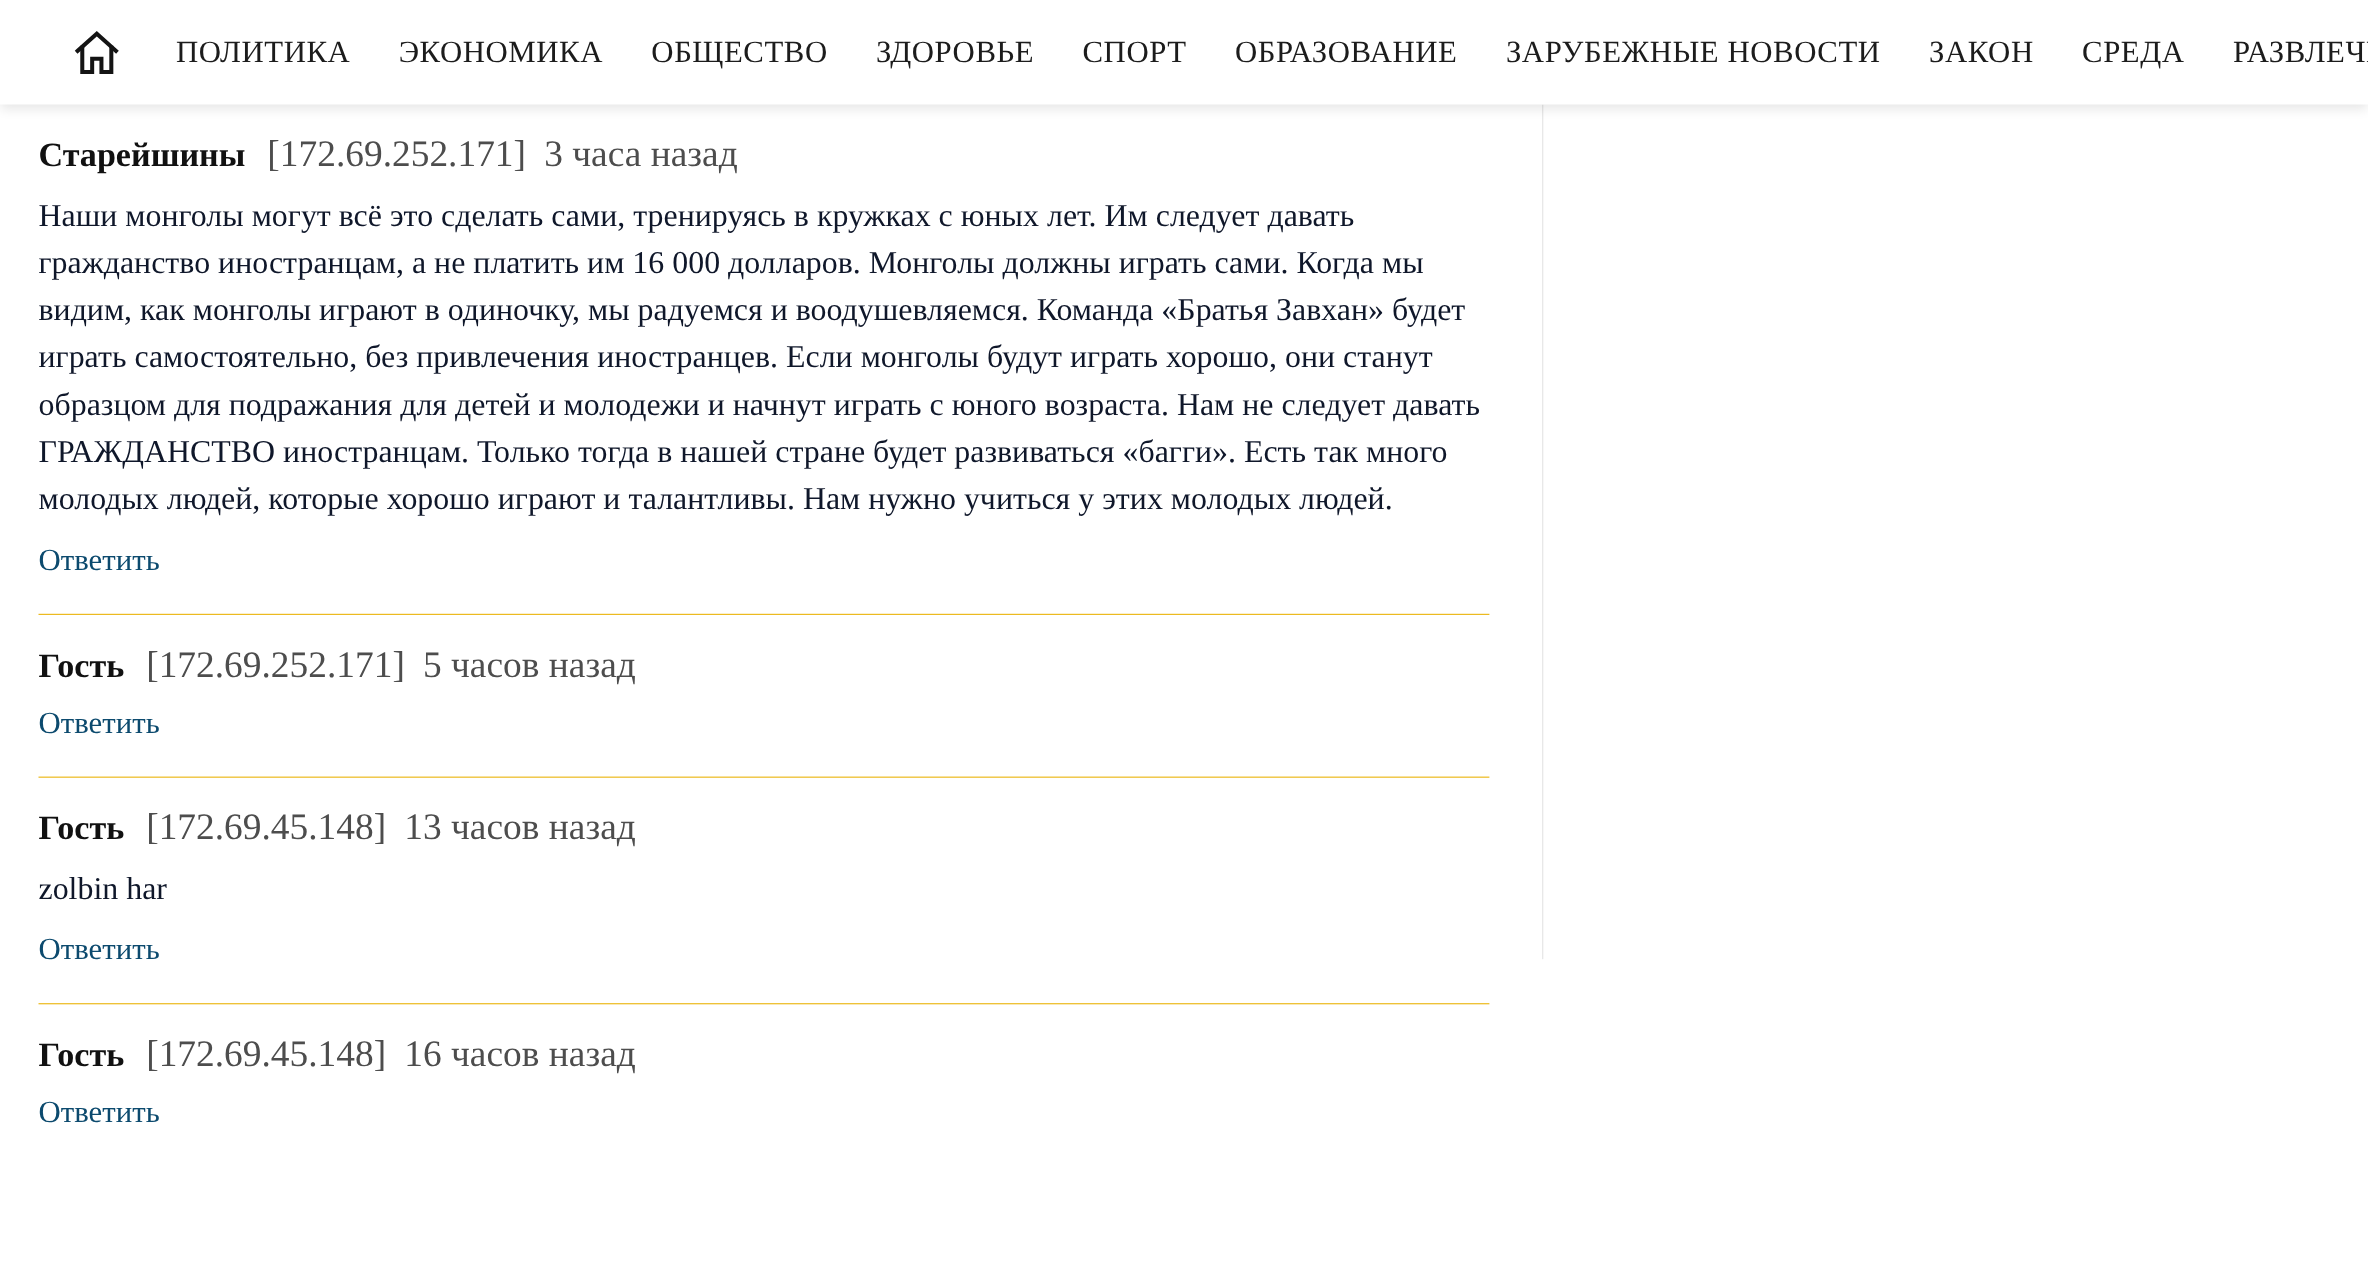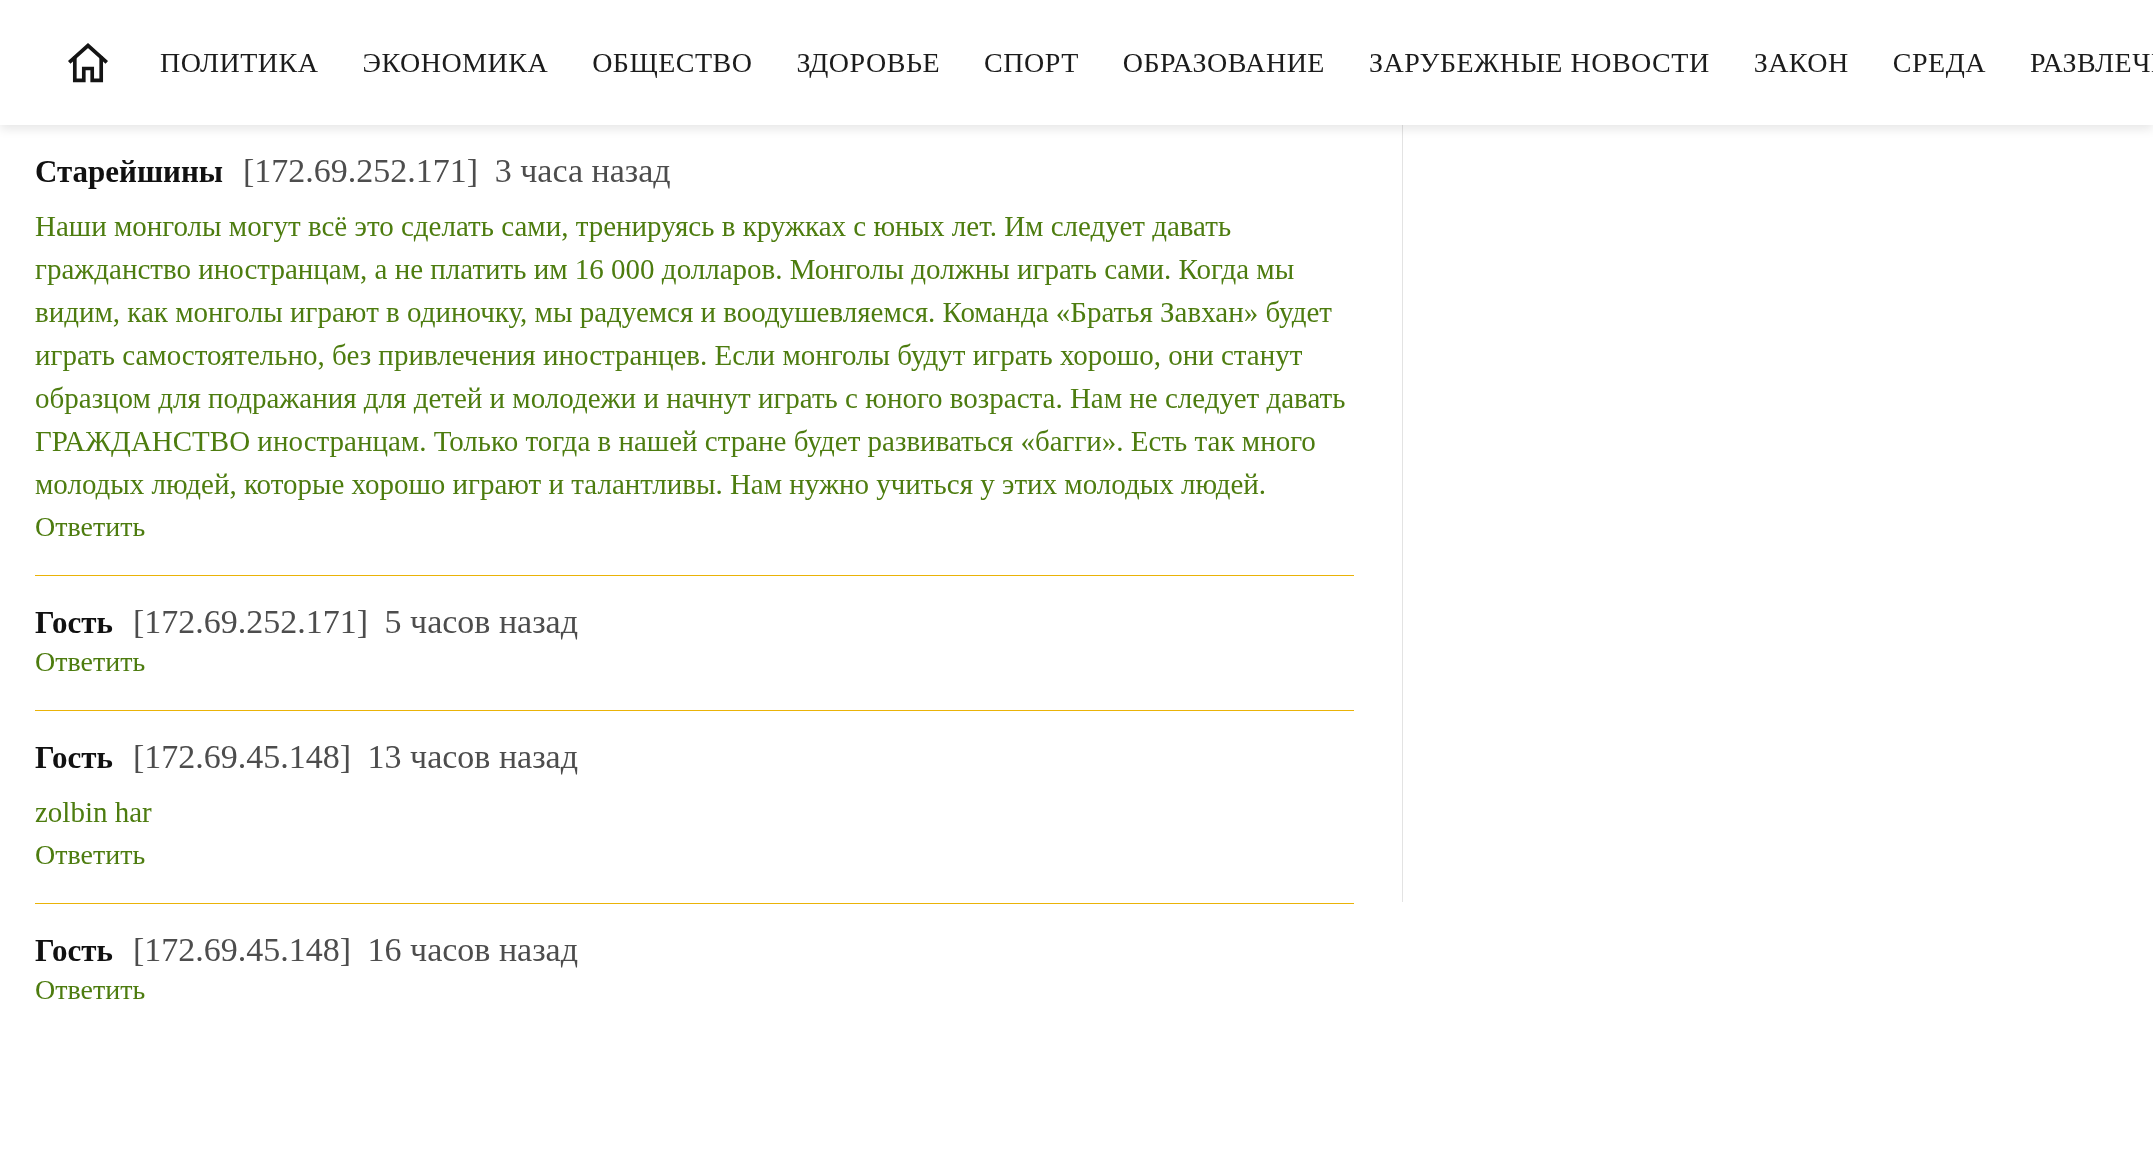--- a/index.html
+++ b/index.html
@@ -1,21 +1,21 @@
 <!DOCTYPE html>
 <html lang="ru"><head>
 <meta charset="utf-8">
 <style>
   * { margin: 0; padding: 0; box-sizing: border-box; }
   html, body { width: 2153px; height: 1170px; overflow: hidden; background: #ffffff; }
   body { font-family: "Liberation Serif", "DejaVu Serif", serif; }
 
   
   .navbar {
-    height: 125px;
+    height: 95px;
     background: #ffffff;
     display: flex;
     align-items: center;
     gap: 44px;
     padding: 0 40px 0 66px;
     position: relative;
     z-index: 2;
     box-shadow: 0 4px 10px rgba(0,0,0,0.10);
   }
   .home-link {
@@ -64,28 +64,28 @@
   .comment-meta {
     margin-left: 20px;
     font-size: 34px;
     color: #4d4d4d;
   }
   .comment-meta .meta-time { margin-left: 8px; }
   .comment-body {
     margin-top: 15px;
     font-size: 29px;
     line-height: 43px;
-    color: #4d7c0f;
+    color: #0f172a;
     max-width: 1325px;
   }
   .reply-link {
     display: inline-block;
-    margin-top: 5px;
+    margin-top: 18px;
     font-size: 28px;
-    color: #4d7c0f;
+    color: #0c4a6e;
     text-decoration: none;
     cursor: pointer;
   }
 </style>
 </head>
 <body>
 
 <header class="navbar">
   <a class="home-link">
     <span>

